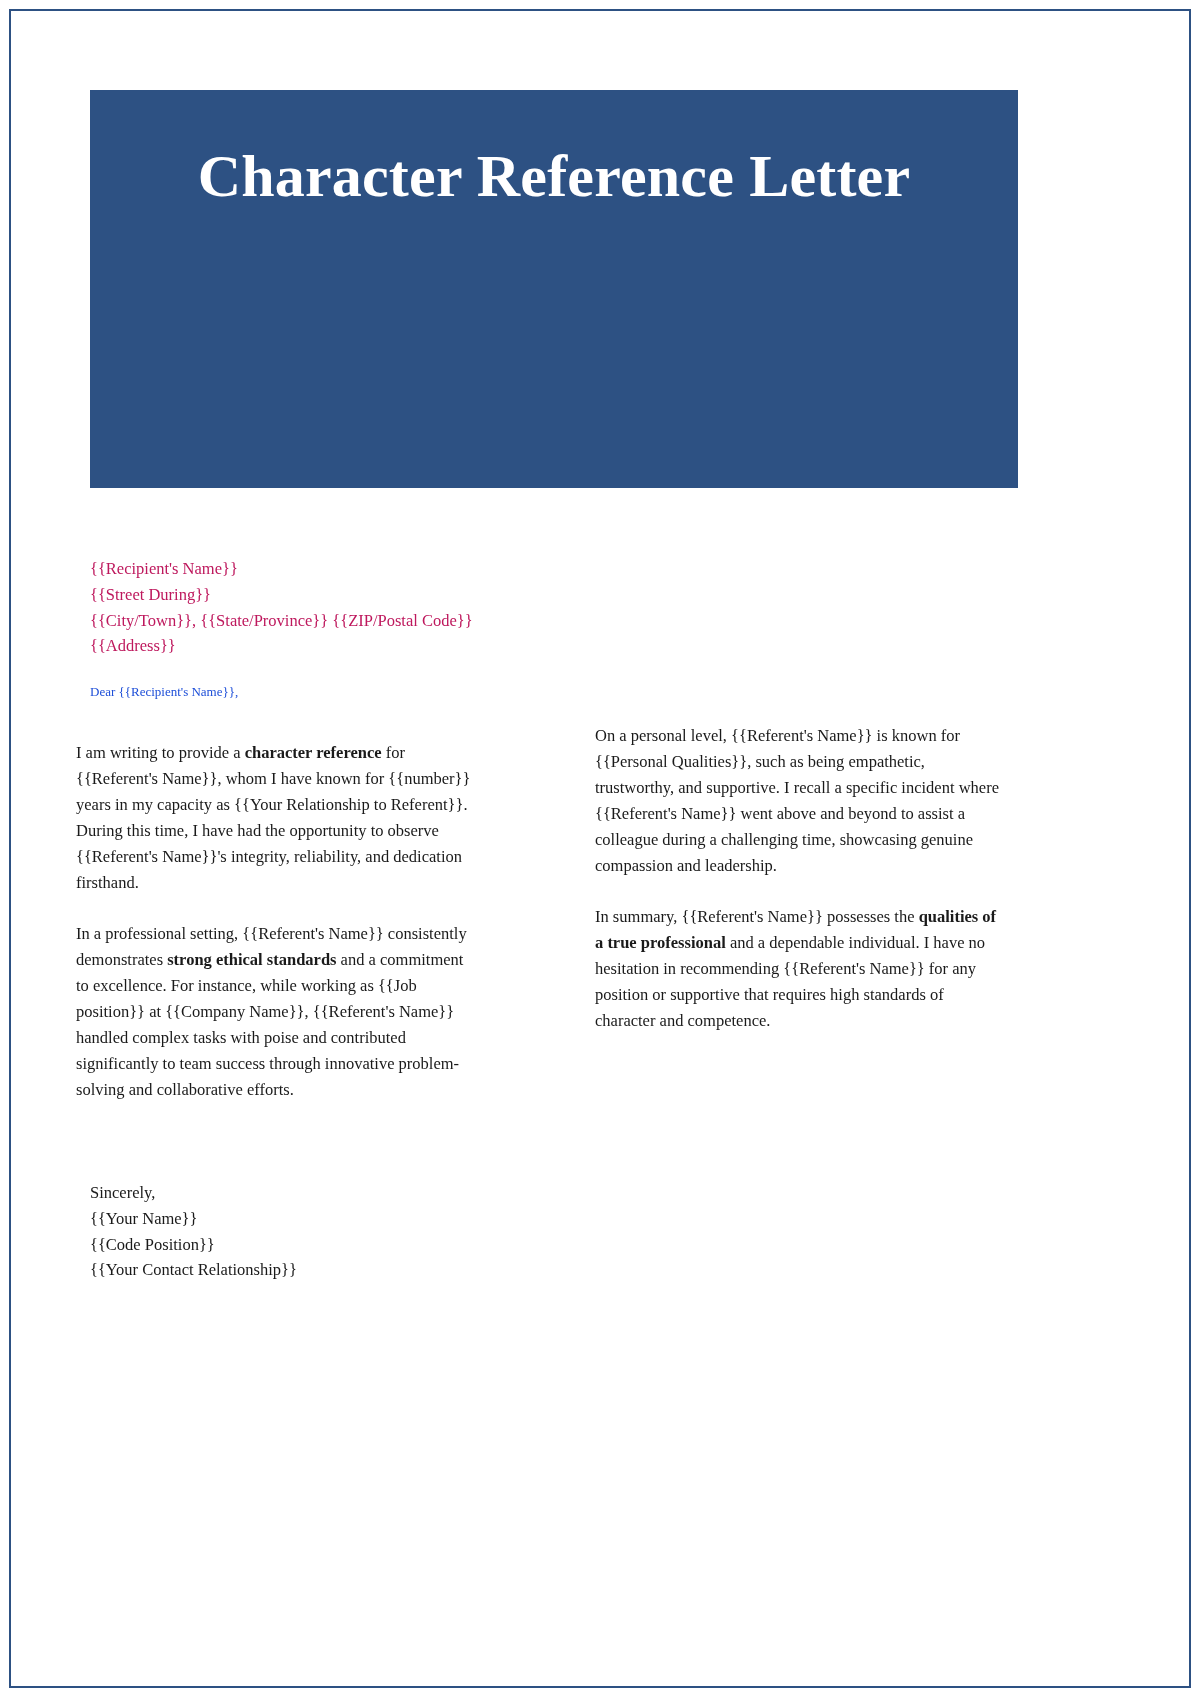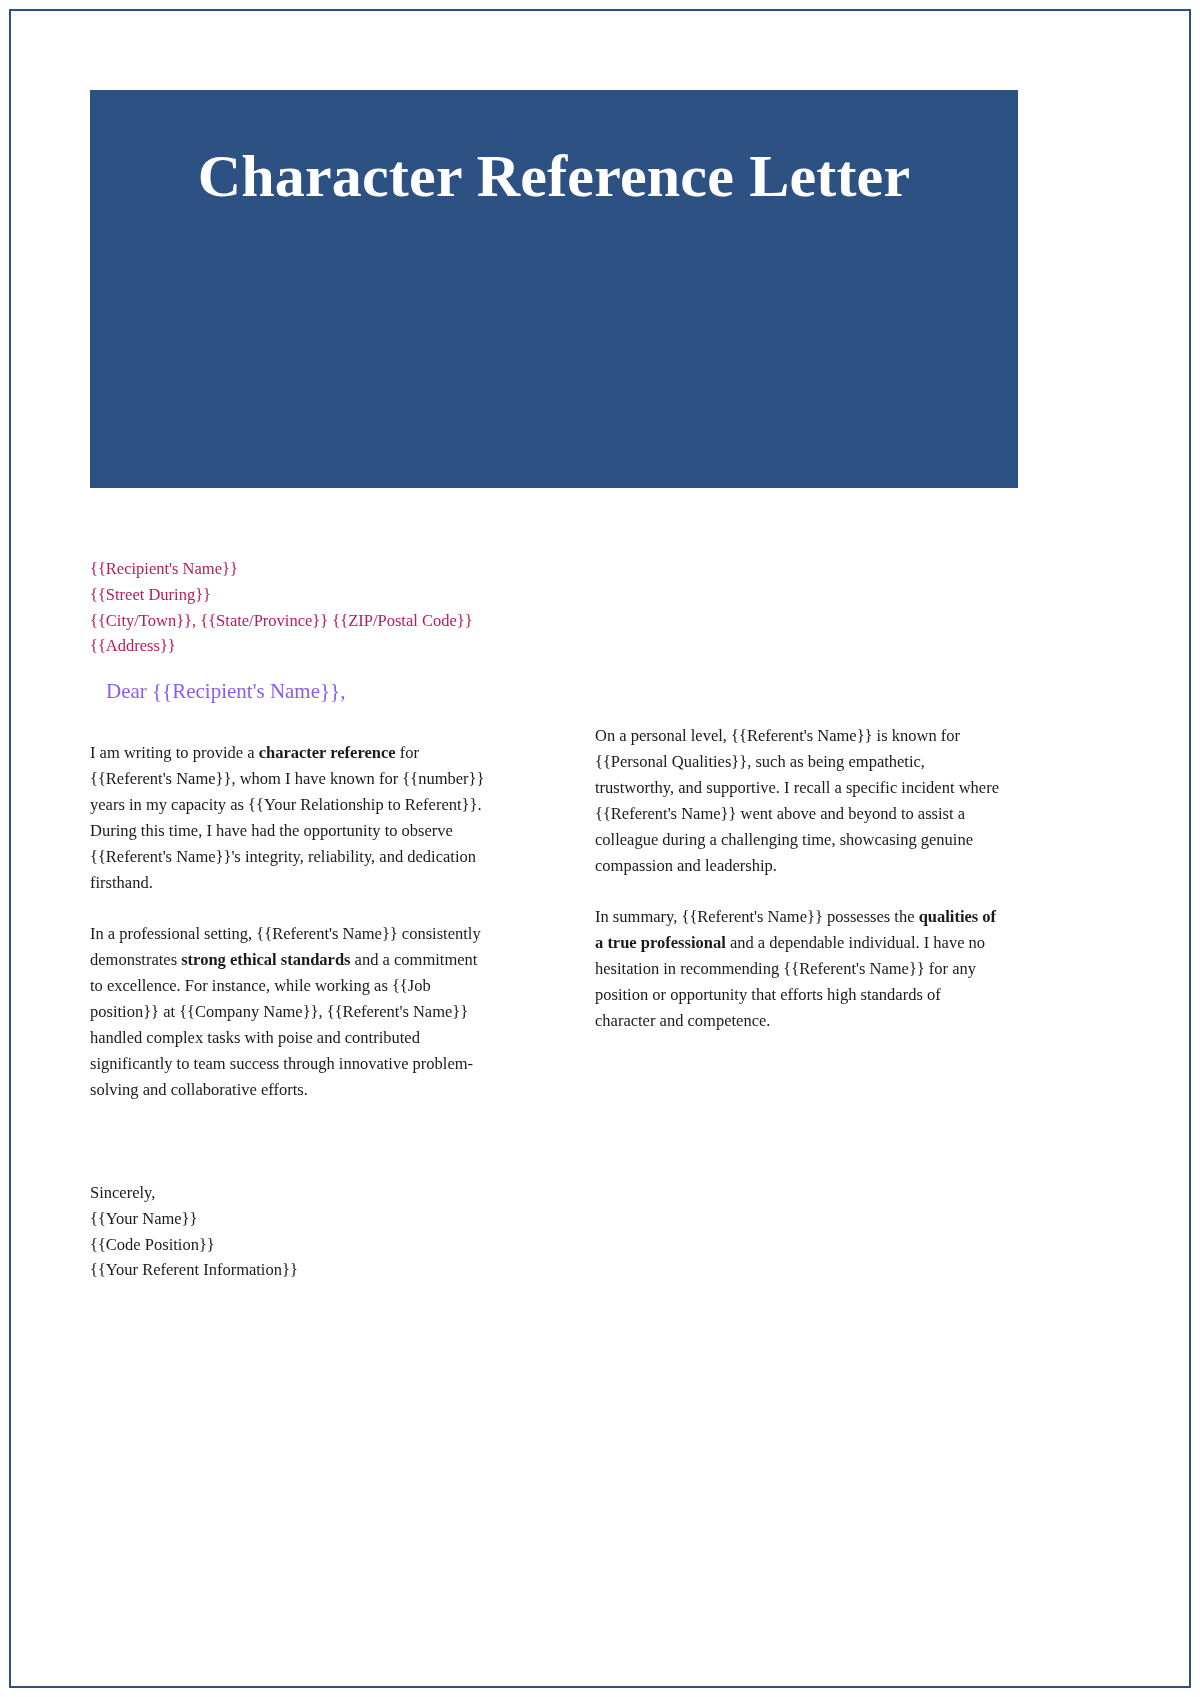--- a/index.html
+++ b/index.html
@@ -71,31 +71,30 @@
     color: #be185d;
   }
   .address-block .line {
     white-space: pre;
   }
 
   .salutation {
     position: absolute;
     left: 90px;
     top: 679px;
-    font-size: 21px;
+    font-size: 13px;
     line-height: 25.8px;
-    color: #8b5cf6;
+    color: #1d4ed8;
     white-space: pre;
-    margin-left: 16px;
   }
 
   
   .col-left {
     position: absolute;
-    left: 90px;
+    left: 76px;
     top: 740px;
     width: 412px;
   }
   .col-right {
     position: absolute;
     left: 595px;
     top: 723px;
     width: 426px;
   }
 
@@ -141,23 +140,23 @@
 
   <div class="salutation">Dear {{Recipient's Name}},</div>
 
   <div class="col-left">
     <p class="body-p"><span>I am writing to provide a </span><b>character reference</b><span> for {{Referent's Name}}, whom I have known for {{number}} years in my capacity as {{Your Relationship to Referent}}. During this time, I have had the opportunity to observe {{Referent's Name}}'s integrity, reliability, and dedication firsthand.</span></p>
     <p class="body-p"><span>In a professional setting, {{Referent's Name}} consistently demonstrates </span><b>strong ethical standards</b><span> and a commitment to excellence. For instance, while working as {{Job position}} at {{Company Name}}, {{Referent's Name}} handled complex tasks with poise and contributed significantly to team success through innovative problem-solving and collaborative efforts.</span></p>
   </div>
 
   <div class="col-right">
     <p class="body-p"><span>On a personal level, {{Referent's Name}} is known for {{Personal Qualities}}, such as being empathetic, trustworthy, and supportive. I recall a specific incident where {{Referent's Name}} went above and beyond to assist a colleague during a challenging time, showcasing genuine compassion and leadership.</span></p>
-    <p class="body-p"><span>In summary, {{Referent's Name}} possesses the </span><b>qualities of a true professional</b><span> and a dependable individual. I have no hesitation in recommending {{Referent's Name}} for any position or opportunity that efforts high standards of character and competence.</span></p>
+    <p class="body-p"><span>In summary, {{Referent's Name}} possesses the </span><b>qualities of a true professional</b><span> and a dependable individual. I have no hesitation in recommending {{Referent's Name}} for any position or supportive that requires high standards of character and competence.</span></p>
   </div>
 
   <div class="sign-block">
     <div class="line">Sincerely,</div>
     <div class="line">{{Your Name}}</div>
     <div class="line">{{Code Position}}</div>
-    <div class="line">{{Your Referent Information}}</div>
+    <div class="line">{{Your Contact Relationship}}</div>
   </div>
 
 </div>
 
 </body></html>

